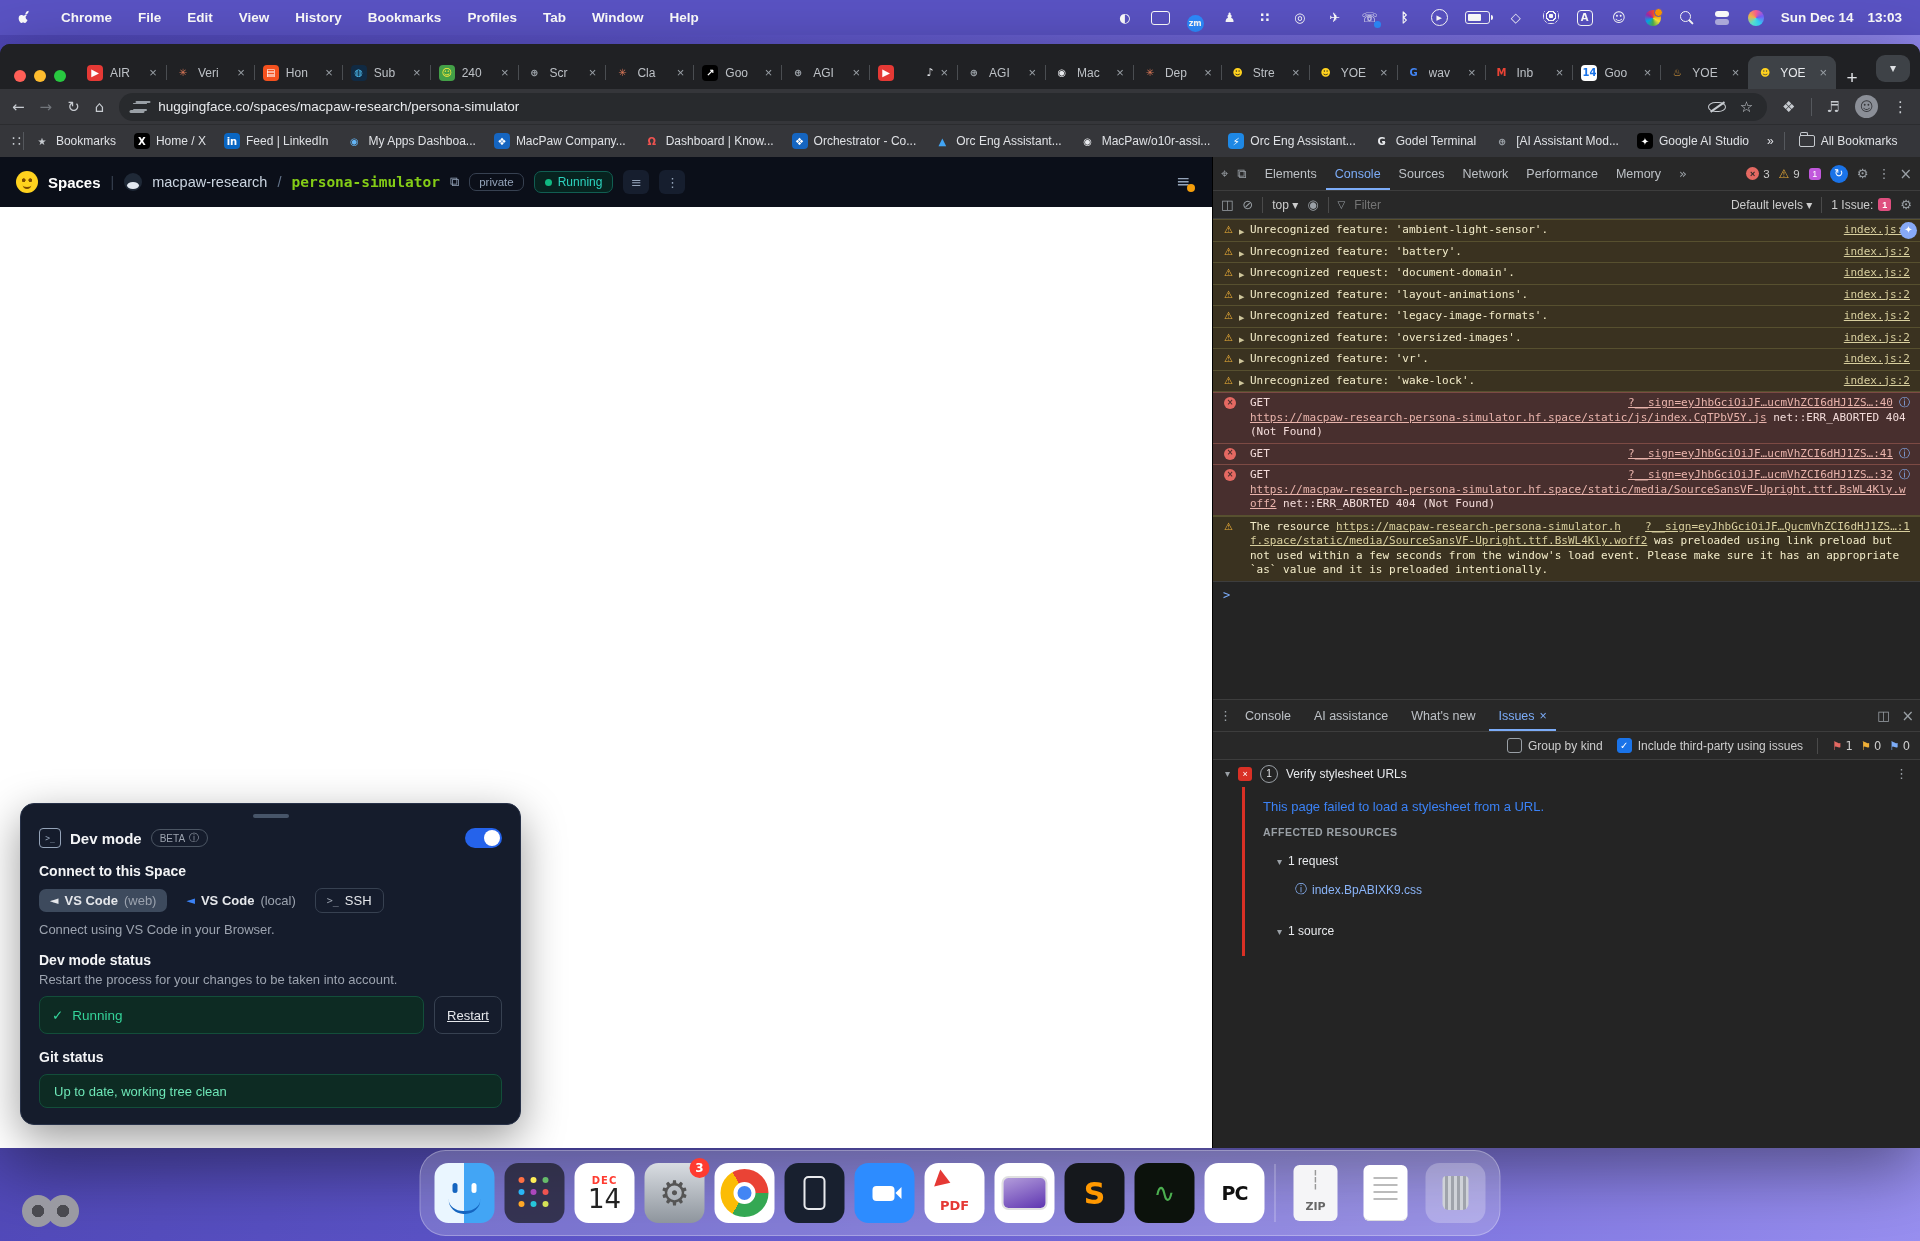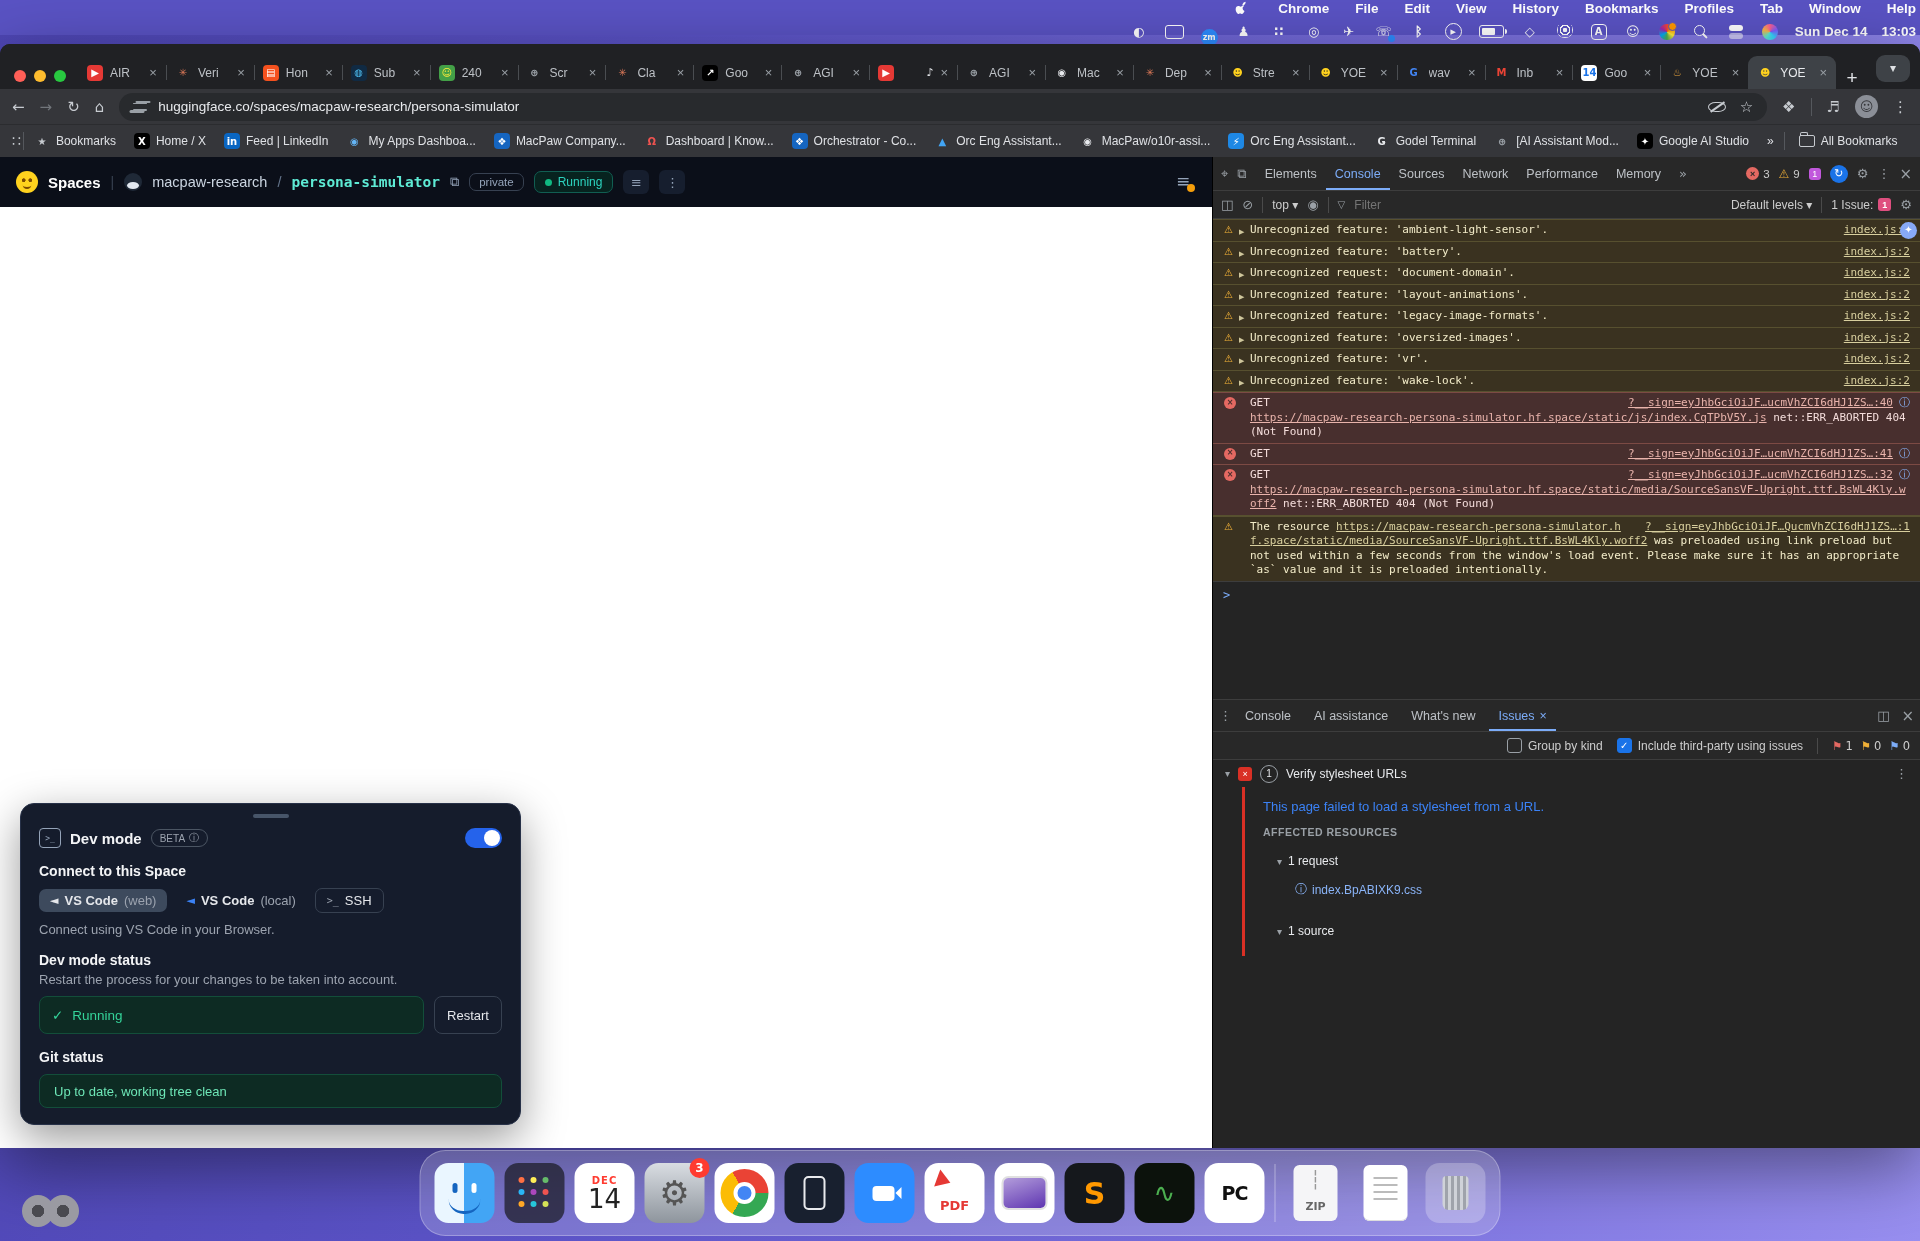--- a/index.html
+++ b/index.html
@@ -3,21 +3,21 @@
 <meta charset="utf-8">
 <style>
   html,body{margin:0;padding:0;}
   body{width:1920px;height:1241px;overflow:hidden;position:relative;
        font-family:"Liberation Sans",sans-serif;
        background:linear-gradient(100deg,#4e46b4 0%,#5c54c8 35%,#7a70dd 70%,#988ff0 100%);}
   .ico{font-family:"DejaVu Sans",sans-serif;}
 
   
   #menubar{position:absolute;top:0;left:0;right:0;height:35px;background:#5a53c4;
-           display:flex;align-items:flex-end;padding:0 4px;color:#fff;font-size:13.5px;font-weight:600;flex-direction:column;}
+           display:flex;align-items:center;padding:0 18px;color:#fff;font-size:13.5px;font-weight:600;}
   #menubar .menus{display:flex;align-items:center;gap:26px;}
   #menubar .apple{width:15px;height:17px;fill:#fff;margin-right:2px;}
   #menubar .menu-item.first{font-weight:700;}
   #menubar .status{margin-left:auto;display:flex;align-items:center;gap:17px;}
   .mi{width:18px;height:18px;display:flex;align-items:center;justify-content:center;
       color:#fff;font-size:13px;position:relative;font-family:"DejaVu Sans",sans-serif;}
   .mi.zm{background:#2d8cff;border-radius:50%;font-size:8px;font-weight:700;width:17px;height:17px;margin-top:12px;}
   .mi.abox{border:1.6px solid #fff;border-radius:4px;font-size:10px;font-weight:700;width:14px;height:14px;}
   .mi.playc{border:1.6px solid #fff;border-radius:50%;font-size:7px;width:15px;height:15px;}
   .mi.display{width:17px;height:12px;border:1.6px solid #fff;border-radius:3px;}
@@ -101,21 +101,21 @@
       background:radial-gradient(circle at 35% 42%,#7c4a00 1.6px,transparent 2.2px),
                  radial-gradient(circle at 65% 42%,#7c4a00 1.6px,transparent 2.2px),#ffd21e;}
   .hfface::after{content:"";position:absolute;left:50%;top:52%;transform:translateX(-50%);
       width:9px;height:5px;border-bottom:2px solid #7c4a00;border-radius:0 0 9px 9px;}
   #hfheader .brand{color:#fff;font-weight:700;font-size:15px;}
   #hfheader .hsep{color:#374151;font-size:14px;}
   .hfavatar{width:18px;height:18px;border-radius:50%;background:#1f2937;position:relative;overflow:hidden;flex:none;}
   .hfavatar::after{content:"";position:absolute;left:3px;bottom:2px;width:12px;height:7px;border-radius:50%;background:#e2e8f0;}
   #hfheader .owner{color:#cbd5e1;font-size:14.5px;}
   #hfheader .slash{color:#64748b;font-size:14.5px;}
-  #hfheader .repo{color:#5eead4;font-weight:700;font-size:14.5px;font-family:"DejaVu Sans Mono",monospace;}
+  #hfheader .repo{color:#84cc16;font-weight:700;font-size:14.5px;font-family:"DejaVu Sans Mono",monospace;}
   #hfheader .copy{color:#94a3b8;font-size:13px;}
   .pill-private{border:1px solid #374151;color:#94a3b8;font-size:11.5px;border-radius:7px;padding:2px 9px;}
   .pill-running{background:#07231f;border:1px solid #115e52;color:#2dd4bf;font-size:12px;border-radius:7px;
                 padding:3px 10px;display:flex;align-items:center;gap:6px;}
   .rdot{width:7px;height:7px;border-radius:50%;background:#10b981;}
   .hbtn{width:26px;height:24px;border-radius:6px;background:#161e2e;color:#94a3b8;display:flex;align-items:center;justify-content:center;font-size:13px;}
   .space-toggle{position:absolute;right:18px;top:13px;width:22px;height:22px;color:#94a3b8;font-size:17px;
                 display:flex;align-items:center;justify-content:center;}
   .space-toggle::after{content:"";position:absolute;right:-1px;bottom:0;width:8px;height:8px;border-radius:50%;background:#f59e0b;}
   #hfbody{flex:1;background:#ffffff;}
@@ -139,21 +139,21 @@
   .dmpill.ssh{border:1px solid #374151;}
   .vsico{color:#3b82f6;font-size:11px;font-family:"DejaVu Sans",sans-serif;}
   .dmpill.sel .vsico{color:#e5e7eb;}
   .dm-note{color:#9ca3af;font-size:13px;margin-top:9px;}
   .dm-connect{margin-top:9px;height:30px;border-radius:8px;background:#0b1220;border:1px solid #283548;
               display:flex;align-items:center;justify-content:center;font-size:13.5px;font-weight:700;color:#e5e7eb;}
   .dm-statusrow{display:flex;gap:10px;margin-top:9px;}
   .runbox{flex:1;height:36px;border-radius:8px;background:#0d2b23;border:1px solid #134e3a;display:flex;
           align-items:center;gap:9px;padding:0 12px;color:#34d399;font-size:13.5px;}
   .restart{width:66px;height:36px;border-radius:8px;background:#151c2c;border:1px solid #374151;display:flex;
-           align-items:center;justify-content:center;font-size:13px;color:#e5e7eb;}
+           align-items:center;justify-content:center;font-size:13px;color:#e5e7eb;text-decoration:underline;}
   .gitbox{margin-top:9px;height:32px;border-radius:8px;background:#0d2b23;border:1px solid #134e3a;
           display:flex;align-items:center;padding:0 14px;color:#6ee7b7;font-size:13px;}
 
   
   #devtools{flex:1;min-width:0;background:#242424;border-left:1px solid #000;display:flex;flex-direction:column;color:#cdcdcd;}
   .dt-top{height:33px;flex:none;background:#282828;border-bottom:1px solid #3d3d3d;display:flex;align-items:center;padding:0 8px;gap:9px;}
   .dt-ico{font-family:"DejaVu Sans",sans-serif;font-size:13px;color:#9aa0a6;}
   .dt-tabs{display:flex;height:100%;align-items:stretch;}
   .dtab{display:flex;align-items:center;padding:0 9px;font-size:12.5px;color:#bdc1c6;gap:5px;}
   .dtab.active{color:#7cacf8;box-shadow:inset 0 -2px 0 #7cacf8;}

